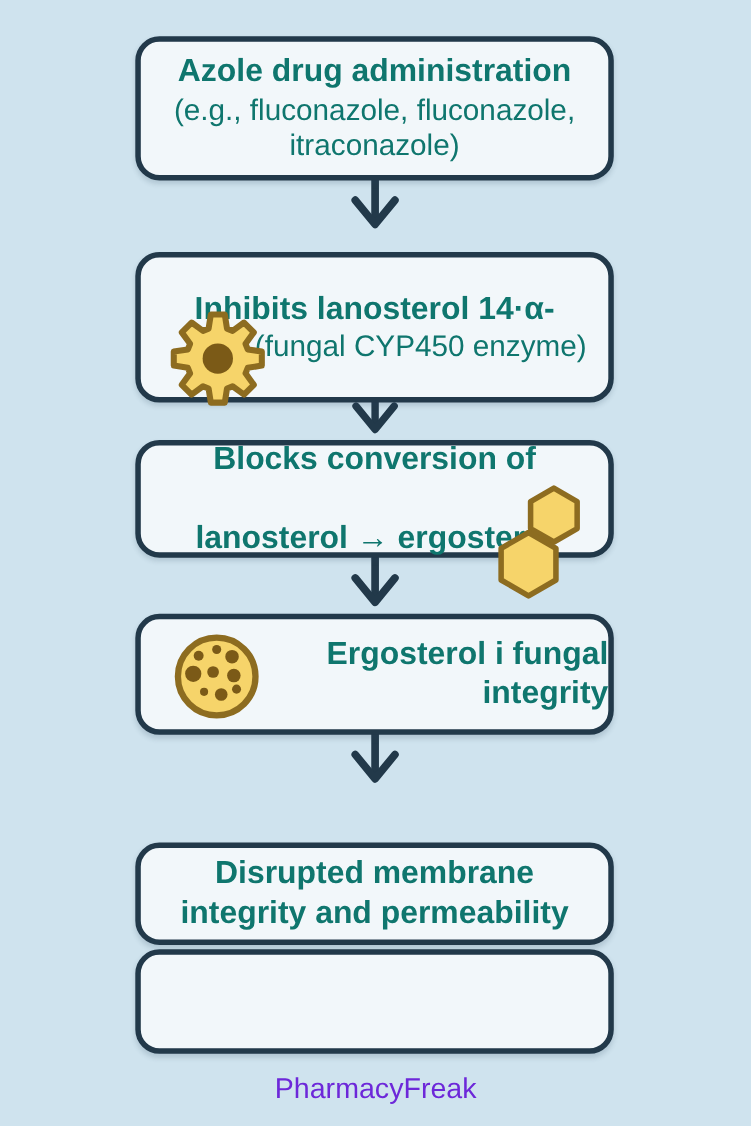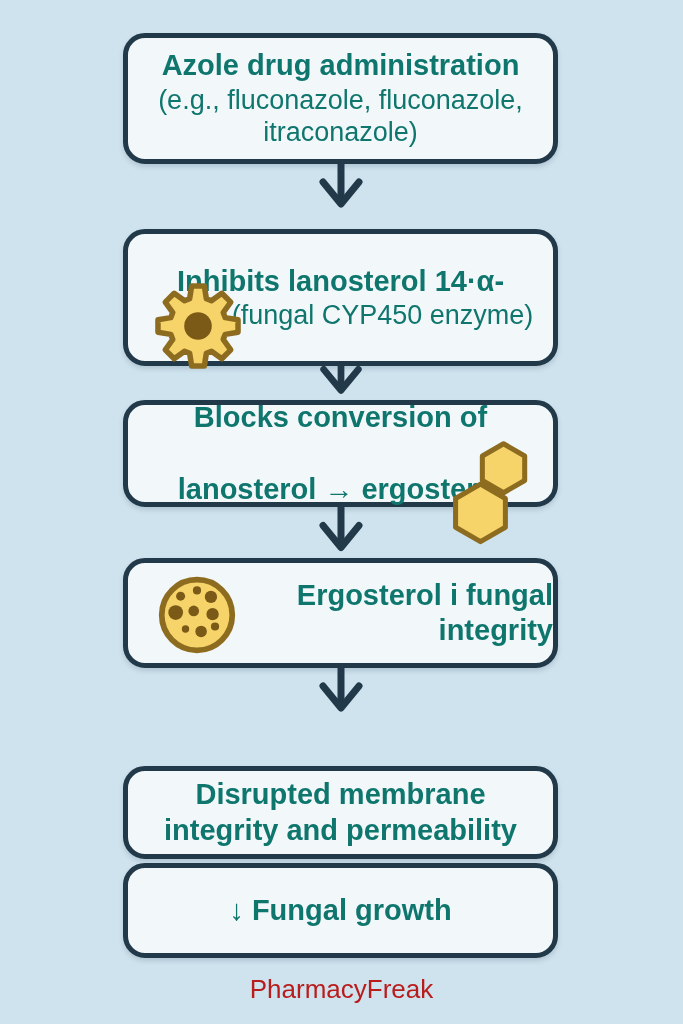--- a/index.html
+++ b/index.html
@@ -48,21 +48,21 @@
   #arrow3{top:505px;height:55px;}
   #arrow4{top:666px;height:54px;}
   #arrow5{top:809px;height:56px;}
   .icon{position:absolute;z-index:3;display:block;}
   #gear{left:152px;top:280px;width:92px;height:92px;}
   #hexagons{left:452px;top:438px;width:80px;height:108px;}
   #membrane{left:156px;top:574px;width:82px;height:82px;}
   .footer{
     position:absolute;left:0;top:974px;width:683px;
     text-align:center;
-    color:#b91c1c;font-size:26px;font-weight:400;
+    color:#6d28d9;font-size:26px;font-weight:400;
   }
 </style>
 </head>
 <body>
 
 <div class="canvas">
 
   <div class="box" id="box1">
     <div class="line-bold">Azole drug administration</div>
     <div class="line-reg">(e.g., fluconazole, fluconazole,</div>
@@ -131,18 +131,17 @@
     <div class="line-bold">Disrupted membrane</div>
     <div class="line-bold">integrity and permeability</div>
   </div>
 
   <svg class="arrow" id="arrow5" viewBox="0 0 48 54">
     <line x1="24" y1="2" x2="24" y2="38" stroke="#22394a" stroke-width="7" stroke-linecap="round"></line>
     <polyline points="6,20 24,42 42,20" fill="none" stroke="#22394a" stroke-width="7" stroke-linecap="round" stroke-linejoin="round"></polyline>
   </svg>
 
   <div class="box" id="box6">
-    <div class="line-bold">↓ Fungal growth</div>
   </div>
 
   <div class="footer">PharmacyFreak</div>
 
 </div>
 
 </body></html>

